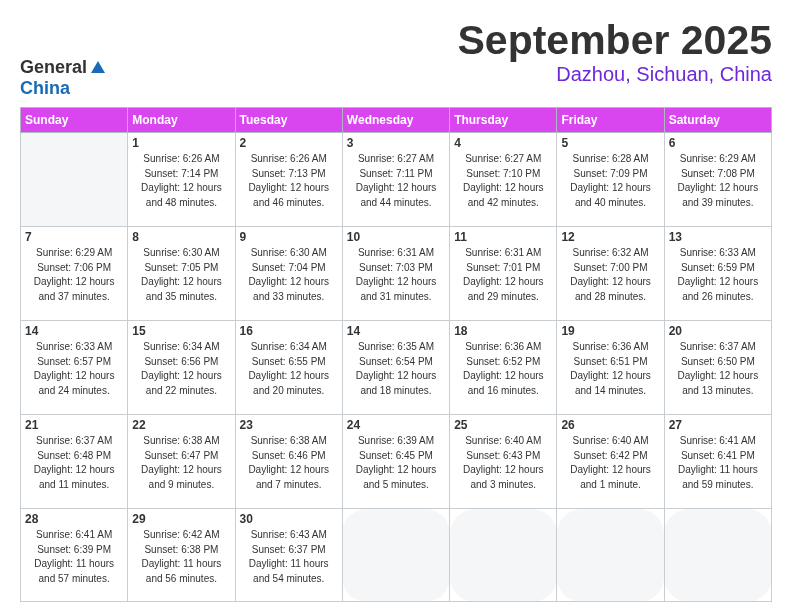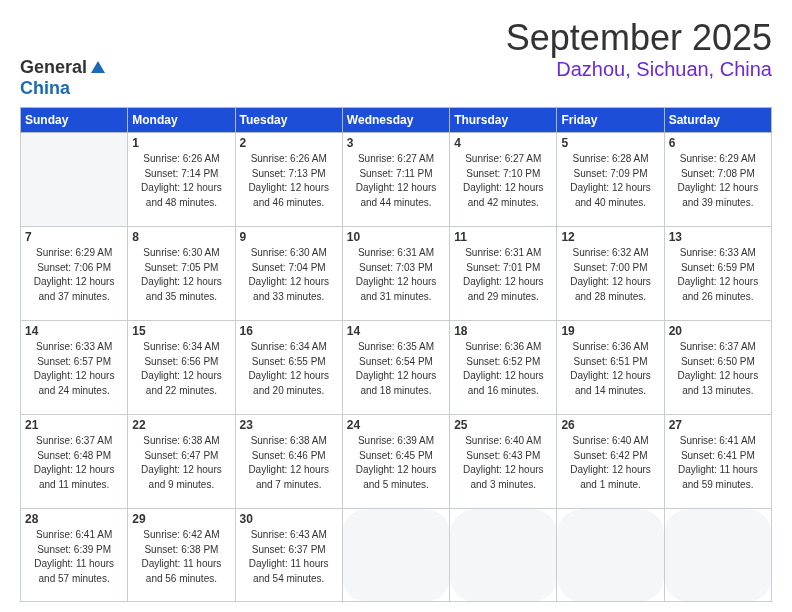--- a/index.html
+++ b/index.html
@@ -45,36 +45,36 @@
     }
     .logo-icon {
       width: 18px;
       height: 18px;
       margin-left: 2px;
     }
     .title-block {
       text-align: right;
     }
     .month-title {
-      font-size: 36px;
-      font-weight: normal;
+      font-size: 41px;
+      font-weight: bold;
       color: #333;
       line-height: 1.1;
     }
     .subtitle {
       font-size: 20px;
       color: #6d28d9;
     }
     .calendar {
       width: 100%;
       border-collapse: collapse;
       flex: 1;
     }
     .calendar th {
-      background: #1d4ed8;
+      background: #d946ef;
       color: #fff;
       font-size: 12px;
       font-weight: bold;
       padding: 5px 4px;
       text-align: left;
       border: 1px solid #b0b8c0;
     }
     .calendar td {
       border: 1px solid #c8cdd2;
       vertical-align: top;

